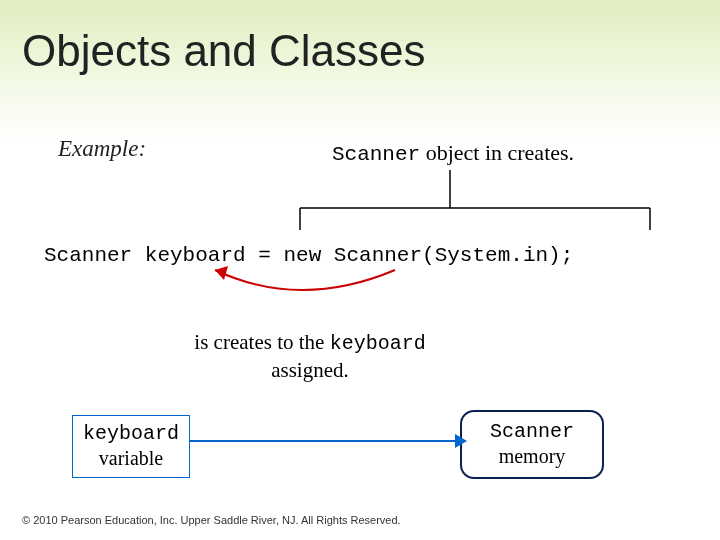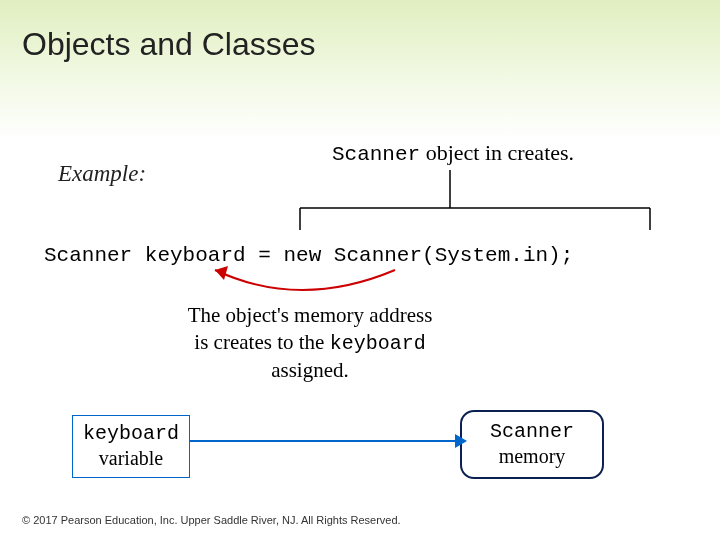--- a/index.html
+++ b/index.html
@@ -14,35 +14,34 @@
   .top-gradient {
     position: absolute;
     top: 0; left: 0; right: 0;
     height: 140px;
     background: linear-gradient(to bottom, #e0eec0 0%, #f0f8e0 50%, #ffffff 100%);
     z-index: 0;
   }
   .content { position: relative; z-index: 1; width: 100%; height: 100%; }
   .title {
     font-family: Arial, Helvetica, sans-serif;
-    font-size: 32px;
+    font-size: 44px;
     color: #222;
     position: absolute;
     top: 26px;
     left: 22px;
     font-weight: 400;
   }
   .example-label {
     position: absolute;
     top: 136px;
     left: 58px;
     font-style: italic;
     font-size: 23px;
     color: #222;
-    margin-top: 25px;
   }
   .note-top {
     position: absolute;
     top: 110px;
     left: 298px;
     font-size: 22px;
     text-align: center;
     line-height: 1.3;
     width: 310px;
   }
@@ -133,21 +132,21 @@
   <div class="example-label">Example:</div>
 
   <div class="note-top">
     <br>
     <span class="mono">Scanner</span><span> object in creates.</span>
   </div>
 
   <div class="code-line">Scanner keyboard = new Scanner(System.in);</div>
 
   <div class="note-mid">
-    <span>The object's memory address</span><br>
+    <br>
     <span>is creates to the </span><span class="mono">keyboard</span><br>
     <span>assigned.</span>
   </div>
 
   <div class="kb-box">
     <span class="mono">keyboard</span><br>
     <span>variable</span>
   </div>
 
   <div class="sc-box">
@@ -160,15 +159,15 @@
 
   <svg class="svg-overlay" viewBox="0 0 720 540">
     <line x1="450" y1="170" x2="450" y2="208" stroke="#000" stroke-width="1.5"></line>
     <line x1="300" y1="208" x2="650" y2="208" stroke="#000" stroke-width="1.5"></line>
     <line x1="300" y1="208" x2="300" y2="230" stroke="#000" stroke-width="1.5"></line>
     <line x1="650" y1="208" x2="650" y2="230" stroke="#000" stroke-width="1.5"></line>
     <path d="M 395 270 Q 300 310 215 270" stroke="#cc0000" stroke-width="2" fill="none"></path>
     <polygon points="215,270 228,266 224,280" fill="#cc0000"></polygon>
   </svg>
 
-  <div class="copyright">© 2017 Pearson Education, Inc. Upper Saddle River, NJ. All Rights Reserved.</div>
+  <div class="copyright">© 2010 Pearson Education, Inc. Upper Saddle River, NJ. All Rights Reserved.</div>
 
 </div>
 
 </body></html>

